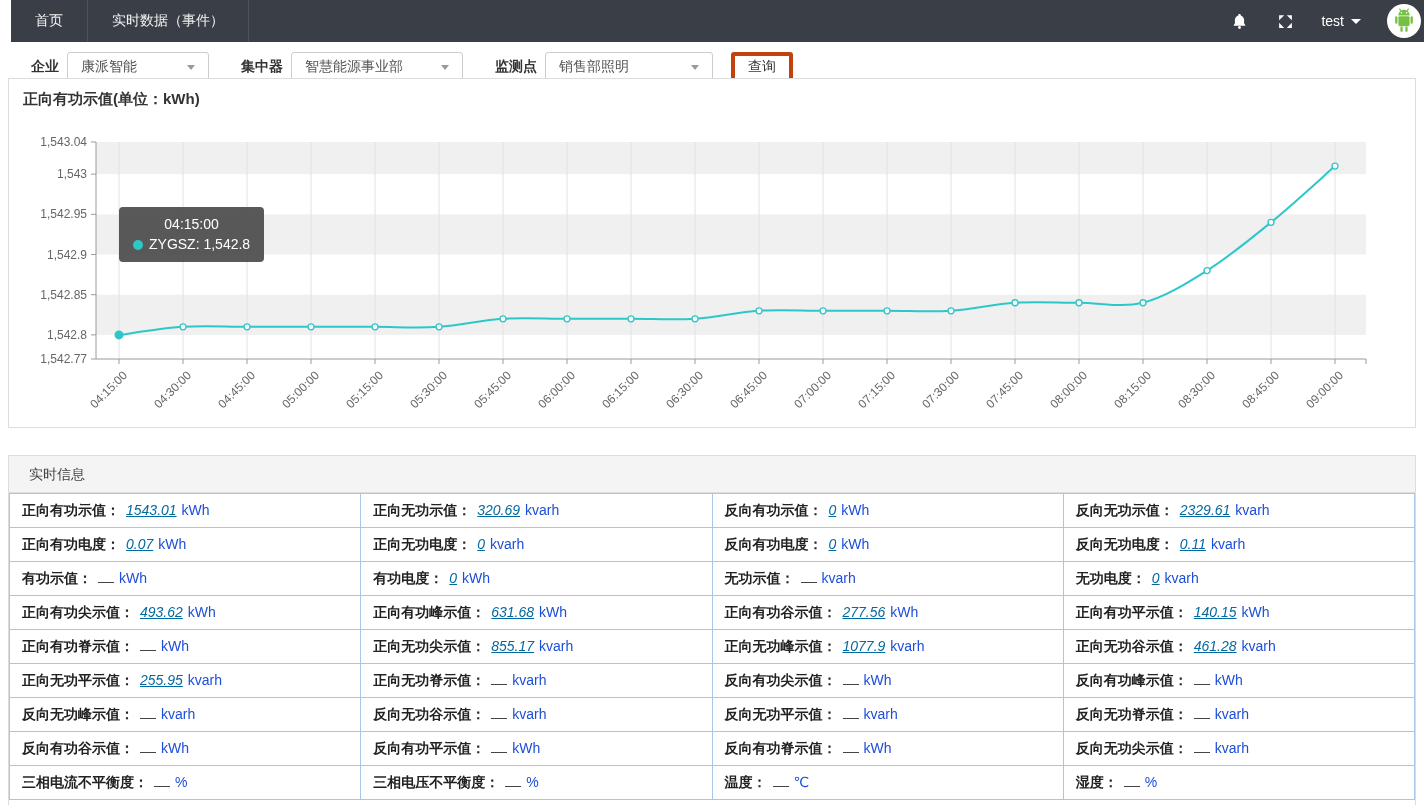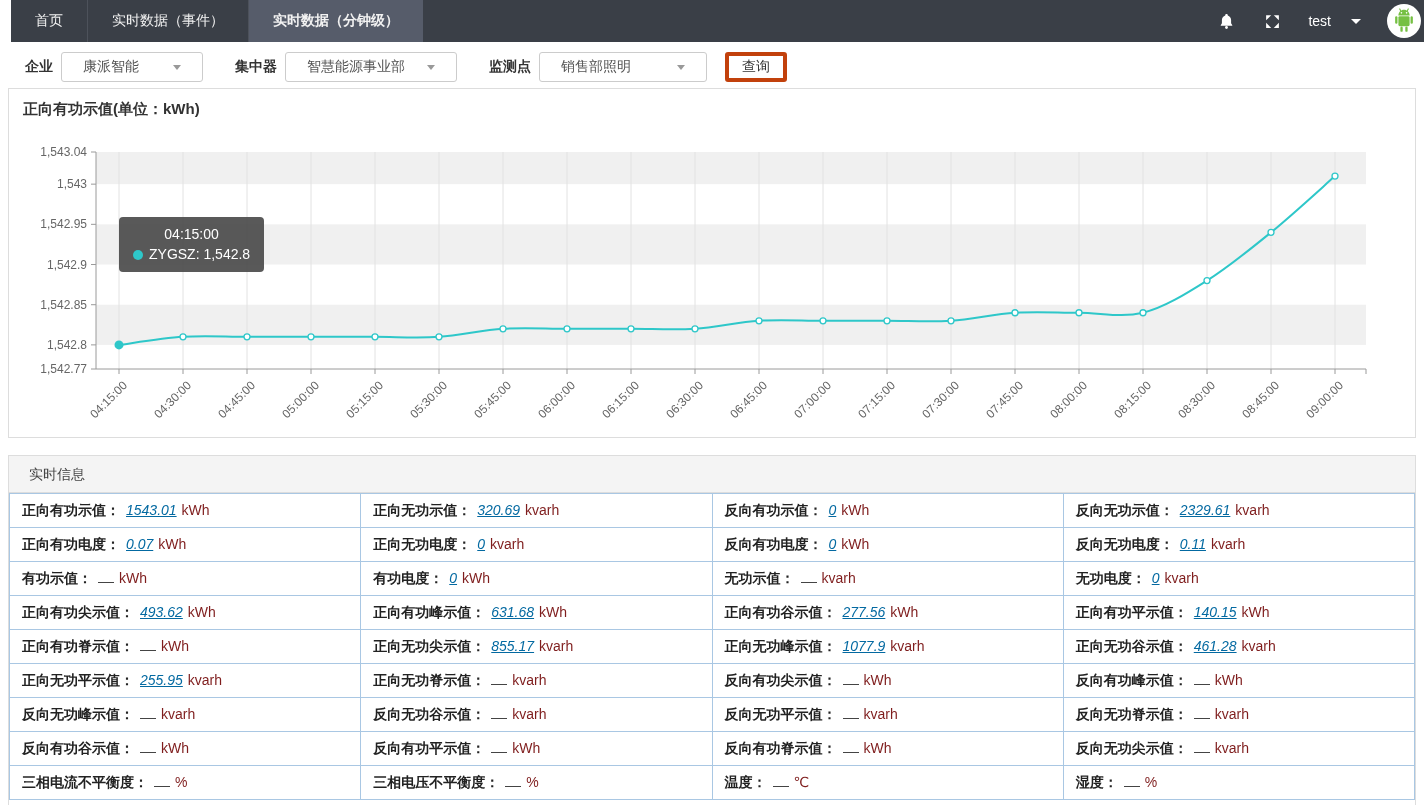--- a/index.html
+++ b/index.html
@@ -8,40 +8,40 @@
 
   
   .topnav { position:absolute; left:11px; top:0; width:1424px; height:42px;
     background:#3a3f47; display:flex; align-items:stretch; color:#fff; }
   .tab { display:flex; align-items:center; padding:0 24px; font-size:14px;
     color:#f2f2f2; cursor:pointer; border-right:1px solid #4d525b; }
   .tab.active { background:#565c6a; font-weight:bold; border-right:none; }
   .nav-right { margin-left:auto; display:flex; align-items:center; gap:26px;
     padding-right:14px; }
   .nav-icon { width:20px; height:20px; display:flex; align-items:center; justify-content:center; cursor:pointer; }
-  .user-box { display:flex; align-items:center; gap:20px; font-size:14px; cursor:pointer; }
+  .user-box { display:flex; align-items:center; gap:7px; font-size:14px; cursor:pointer; }
   .caret-down { width:0; height:0; border-left:5px solid transparent;
     border-right:5px solid transparent; border-top:5px solid #fff; display:inline-block; }
   .avatar { width:34px; height:34px; border-radius:50%; background:#fff;
     display:flex; align-items:center; justify-content:center; overflow:hidden; cursor:pointer; }
 
   
-  .filterbar { position:absolute; left:11px; top:42px; width:1384px; height:50px;
+  .filterbar { position:absolute; left:17px; top:42px; width:1384px; height:50px;
     background:#fff; display:flex; align-items:center; padding-left:14px; }
   .f-label { font-size:14px; font-weight:bold; color:#333; margin-right:8px; }
   .f-select { height:30px; background:#fff; border:1px solid #ccc; border-radius:3px;
-    display:flex; align-items:center; justify-content:space-between; padding:0 21px;
+    display:flex; align-items:center; justify-content:space-between; padding:0 13px;
     font-size:14px; color:#555; margin-right:32px; cursor:pointer; }
   .sel-caret { width:0; height:0; border-left:4px solid transparent;
     border-right:4px solid transparent; border-top:5px solid #999; margin-left:8px; }
   .query-btn { height:30px; padding:0 13px; background:#fff; border:4px solid #c2410c;
     border-radius:3px; font-size:14px; color:#333; cursor:pointer; margin-left:-14px; }
 
   
-  .chart-panel { position:absolute; left:8px; top:88px; width:1408px; height:350px;
+  .chart-panel { position:absolute; left:8px; top:78px; width:1408px; height:350px;
     background:#fff; border:1px solid #ddd; }
   .chart-title { padding:11px 0 0 14px; font-size:15px; font-weight:bold; color:#333; }
   #chart-svg { position:absolute; left:0; top:0; }
   .tooltip { position:absolute; left:110px; top:128px; background:rgba(66,66,66,0.88);
     border-radius:4px; color:#fff; padding:7px 14px 8px 14px; font-size:14px;
     line-height:20px; white-space:nowrap; pointer-events:none; }
   .tooltip .tt-time { text-align:center; }
   .tt-dot { display:inline-block; width:10px; height:10px; border-radius:50%;
     margin-right:6px; vertical-align:-1px; }
 
@@ -51,30 +51,29 @@
   .rt-header { height:37px; line-height:37px; background:#f4f4f4;
     border-bottom:1px solid #ddd; font-size:14px; color:#444; padding-left:20px; }
   .rt-table { width:100%; border-collapse:collapse; table-layout:fixed; }
   .rt-table td { border:1px solid #a9c7e3; height:34px; padding-left:12px;
     font-size:14px; color:#333; white-space:nowrap; }
   .m-label { font-weight:bold; color:#222; }
   .m-value { font-style:italic; text-decoration:underline; color:#0369a1;
     margin:0 5px 0 6px; cursor:pointer; }
   .m-blank { display:inline-block; width:16px; height:13px;
     border-bottom:1px solid #444; margin:0 5px 0 6px; }
-  .m-unit { color:#7f1d1d; }
+  .m-unit { color:#1d4ed8; }
 </style>
 </head>
 <body>
 
 <div class="topnav">
   <div id="nav-tabs" style="display:flex;align-items:stretch;">
       <div class="tab">首页</div>
       <div class="tab">实时数据（事件）</div>
-      <div class="tab active">实时数据（分钟级）</div>
     </div>
   <div class="nav-right">
     <span class="nav-icon">
       <svg width="19" height="19" viewBox="0 0 24 24">
         <path fill="#fff" d="M12 2.4c-.9 0-1.6.7-1.6 1.5v.5C7.9 5.1 6.2 7.4 6.2 10.1v4.2l-1.5 2.4v.8h14.6v-.8l-1.5-2.4v-4.2c0-2.7-1.7-5-4.2-5.7v-.5c0-.8-.7-1.5-1.6-1.5z"></path>
         <circle fill="#fff" cx="12" cy="19.6" r="1.8"></circle>
       </svg>
     </span>
     <span class="nav-icon">
       <svg width="17" height="17" viewBox="0 0 20 20">

